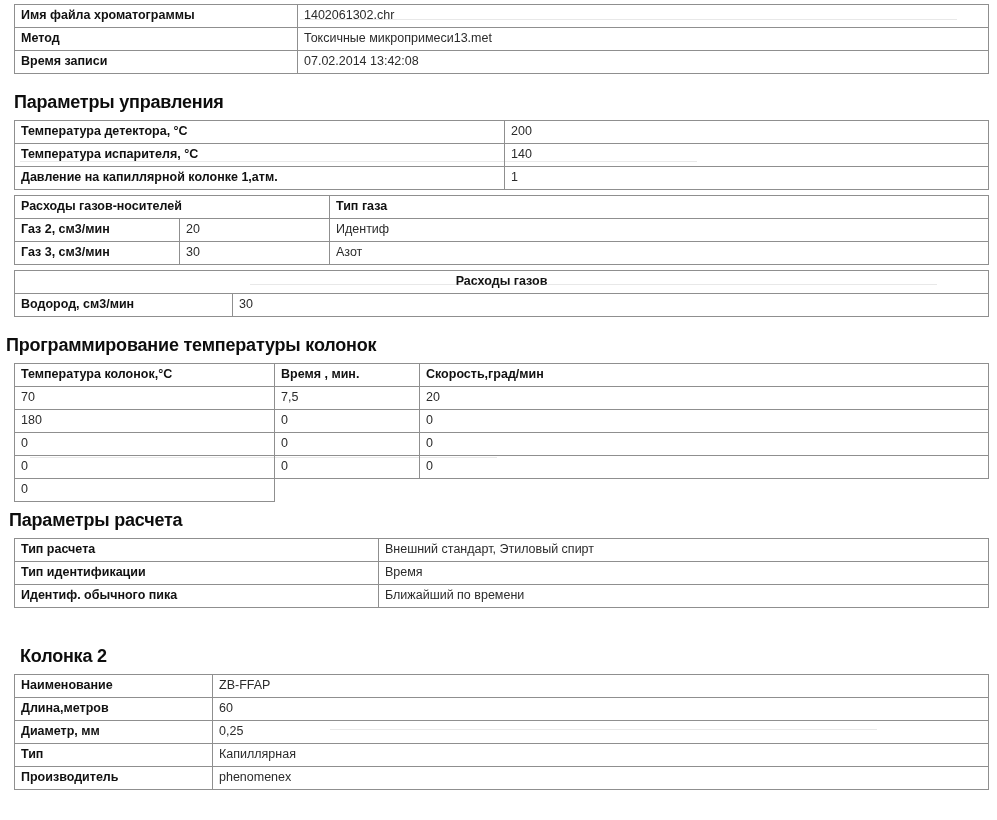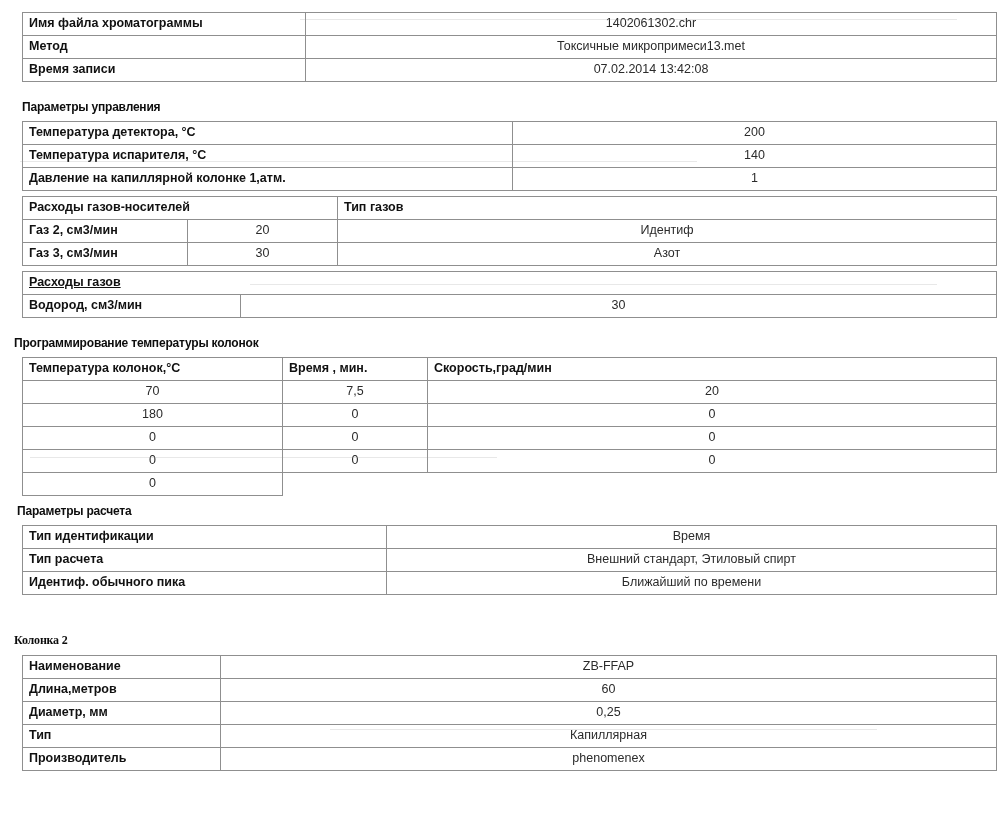--- a/index.html
+++ b/index.html
@@ -4,47 +4,47 @@
 <style>
   html,body{margin:0;padding:0;}
   body{
     width:997px;height:820px;
     background:#ffffff;
     font-family:"Liberation Sans","DejaVu Sans",sans-serif;
     color:#1a1a1a;
     overflow:hidden;
     -webkit-font-smoothing:none;
   }
-  .page{position:relative;width:997px;height:820px;padding:12px;box-sizing:border-box;}
+  .page{position:relative;width:997px;height:820px;padding:4px;box-sizing:border-box;}
 
   
   table.doc{
     border-collapse:collapse;
     table-layout:fixed;
     margin:0 0 0 10px;
     width:975px;
     background:#fff;
   }
   table.doc td{
     border:1px solid #8f8f8f;
     padding:2px 6px 3px 6px;
     font-size:12.5px;
     line-height:15px;
     height:17px;
     vertical-align:middle;
     white-space:nowrap;
     overflow:hidden;
   }
   td.lbl{font-weight:bold;color:#111;}
-  td.val{font-weight:normal;color:#2b2b2b;text-align:center;}
-  td.ctr{text-align:left;text-decoration:underline;}
+  td.val{font-weight:normal;color:#2b2b2b;}
+  td.ctr{text-align:center;}
 
   
   h2.sec{
-    font-size:12px;
+    font-size:18px;
     font-weight:bold;
     margin:0;
     padding:0;
     color:#0d0d0d;
     letter-spacing:-0.2px;
   }
 
   .gap-a{height:18px;}
   .gap-b{height:7px;}
   .gap-c{height:5px;}
@@ -110,21 +110,21 @@
 
   <table class="doc">
     <colgroup>
         <col style="width:165px">
         <col style="width:150px">
         <col>
       </colgroup>
     <tbody>
       <tr>
         <td class="lbl" colspan="2">Расходы газов-носителей</td>
-        <td class="lbl">Тип газов</td>
+        <td class="lbl">Тип газа</td>
       </tr>
       <tr>
         <td class="lbl">Газ 2, см3/мин</td>
         <td class="val">20</td>
         <td class="val">Идентиф</td>
       </tr>
       <tr>
         <td class="lbl">Газ 3, см3/мин</td>
         <td class="val">30</td>
         <td class="val">Азот</td>
@@ -200,37 +200,37 @@
   <h2 class="sec" style="margin-left:5px;">Параметры расчета</h2>
   <div class="gap-b"></div>
 
   <table class="doc">
     <colgroup>
         <col style="width:364px">
         <col>
       </colgroup>
     <tbody>
       <tr>
+        <td class="lbl">Тип расчета</td>
+        <td class="val">Внешний стандарт, Этиловый спирт</td>
+      </tr>
+      <tr>
         <td class="lbl">Тип идентификации</td>
         <td class="val">Время</td>
       </tr>
       <tr>
-        <td class="lbl">Тип расчета</td>
-        <td class="val">Внешний стандарт, Этиловый спирт</td>
-      </tr>
-      <tr>
         <td class="lbl">Идентиф. обычного пика</td>
         <td class="val">Ближайший по времени</td>
       </tr>
     </tbody>
   </table>
 
   <div class="gap-d"></div>
 
-  <h2 class="sec" style="margin-left:2px;font-family:Liberation Serif, serif;">Колонка 2</h2>
+  <h2 class="sec" style="margin-left:16px;">Колонка 2</h2>
   <div class="gap-b"></div>
 
   <table class="doc">
     <colgroup>
         <col style="width:198px">
         <col>
       </colgroup>
     <tbody>
       <tr>
         <td class="lbl">Наименование</td>

